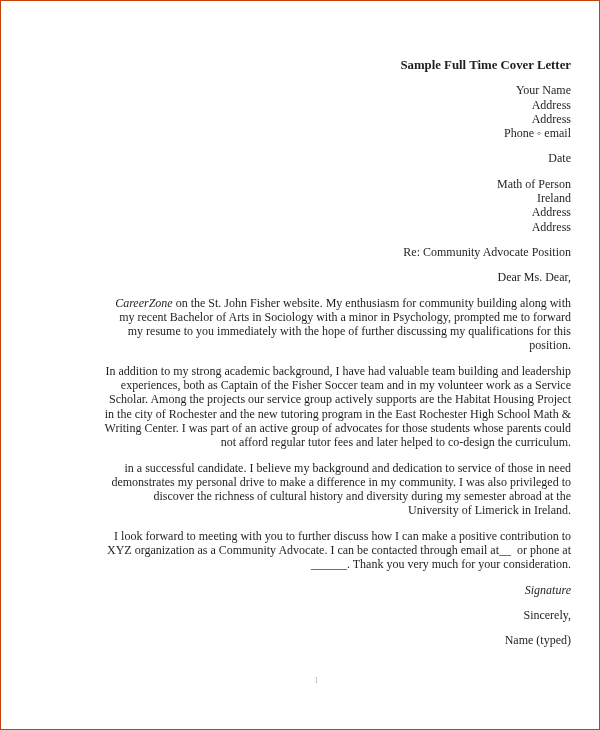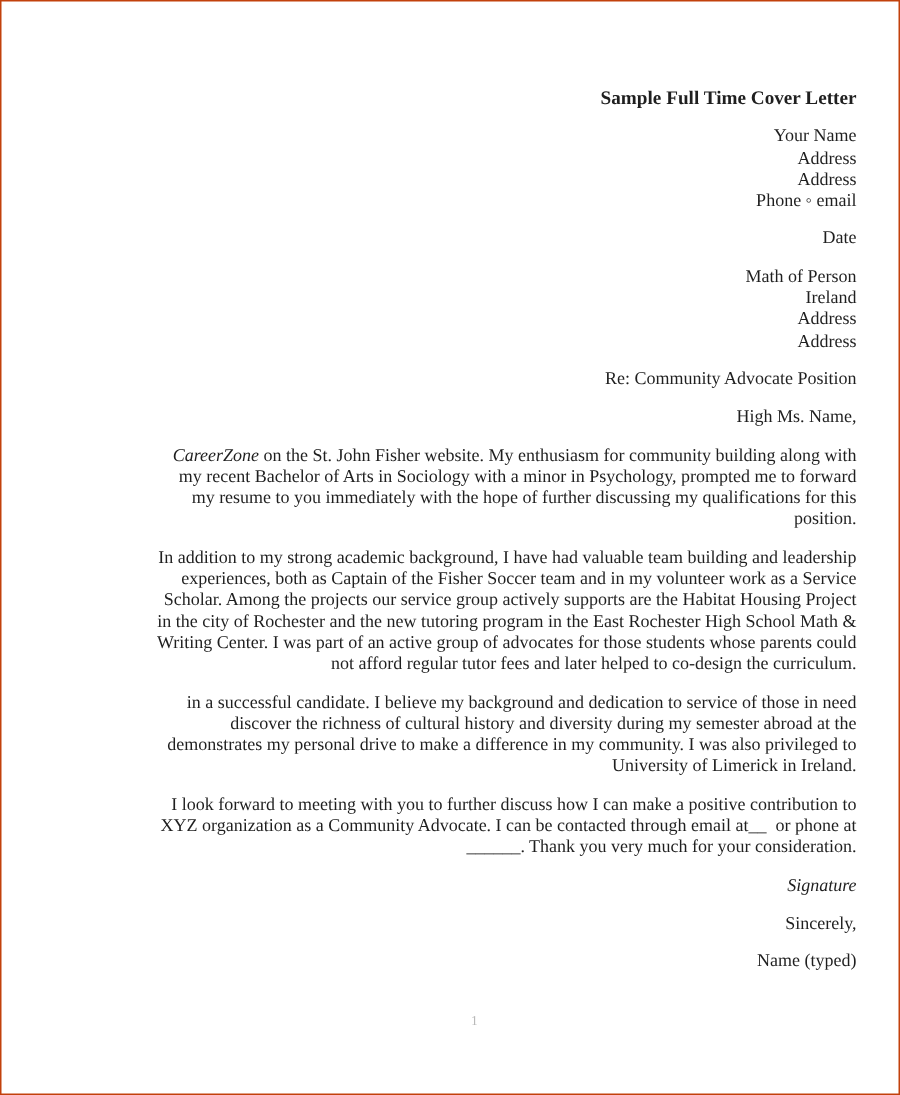--- a/index.html
+++ b/index.html
@@ -54,42 +54,42 @@
 
     <div class="block">
         <div class="line">Math of Person</div>
         <div class="line">Ireland</div>
         <div class="line">Address</div>
         <div class="line">Address</div>
       </div>
 
     <div class="block">Re: Community Advocate Position</div>
 
-    <div class="block">High Ms. Name,</div>
+    <div class="block">Dear Ms. Dear,</div>
 
     <div class="block">
         <div class="line"><span class="italic">CareerZone</span><span> on the St. John Fisher website. My enthusiasm for community building along with</span></div>
         <div class="line"><span>my recent Bachelor of Arts in Sociology with a minor in Psychology, prompted me to forward</span></div>
         <div class="line"><span>my resume to you immediately with the hope of further discussing my qualifications for this</span></div>
         <div class="line"><span>position.</span></div>
       </div>
 
     <div class="block">
         <div class="line"><span>In addition to my strong academic background, I have had valuable team building and leadership</span></div>
         <div class="line"><span>experiences, both as Captain of the Fisher Soccer team and in my volunteer work as a Service</span></div>
         <div class="line"><span>Scholar. Among the projects our service group actively supports are the Habitat Housing Project</span></div>
         <div class="line"><span>in the city of Rochester and the new tutoring program in the East Rochester High School Math &amp;</span></div>
         <div class="line"><span>Writing Center. I was part of an active group of advocates for those students whose parents could</span></div>
         <div class="line"><span>not afford regular tutor fees and later helped to co-design the curriculum.</span></div>
       </div>
 
     <div class="block">
         <div class="line"><span>in a successful candidate. I believe my background and dedication to service of those in need</span></div>
+        <div class="line"><span>demonstrates my personal drive to make a difference in my community. I was also privileged to</span></div>
         <div class="line"><span>discover the richness of cultural history and diversity during my semester abroad at the</span></div>
-        <div class="line"><span>demonstrates my personal drive to make a difference in my community. I was also privileged to</span></div>
         <div class="line"><span>University of Limerick in Ireland.</span></div>
       </div>
 
     <div class="block">
         <div class="line"><span>I look forward to meeting with you to further discuss how I can make a positive contribution to</span></div>
         <div class="line"><span>XYZ organization as a Community Advocate. I can be contacted through email at__&nbsp; or phone at</span></div>
         <div class="line"><span>______. Thank you very much for your consideration.</span></div>
       </div>
 
     <div class="block italic">Signature</div>

